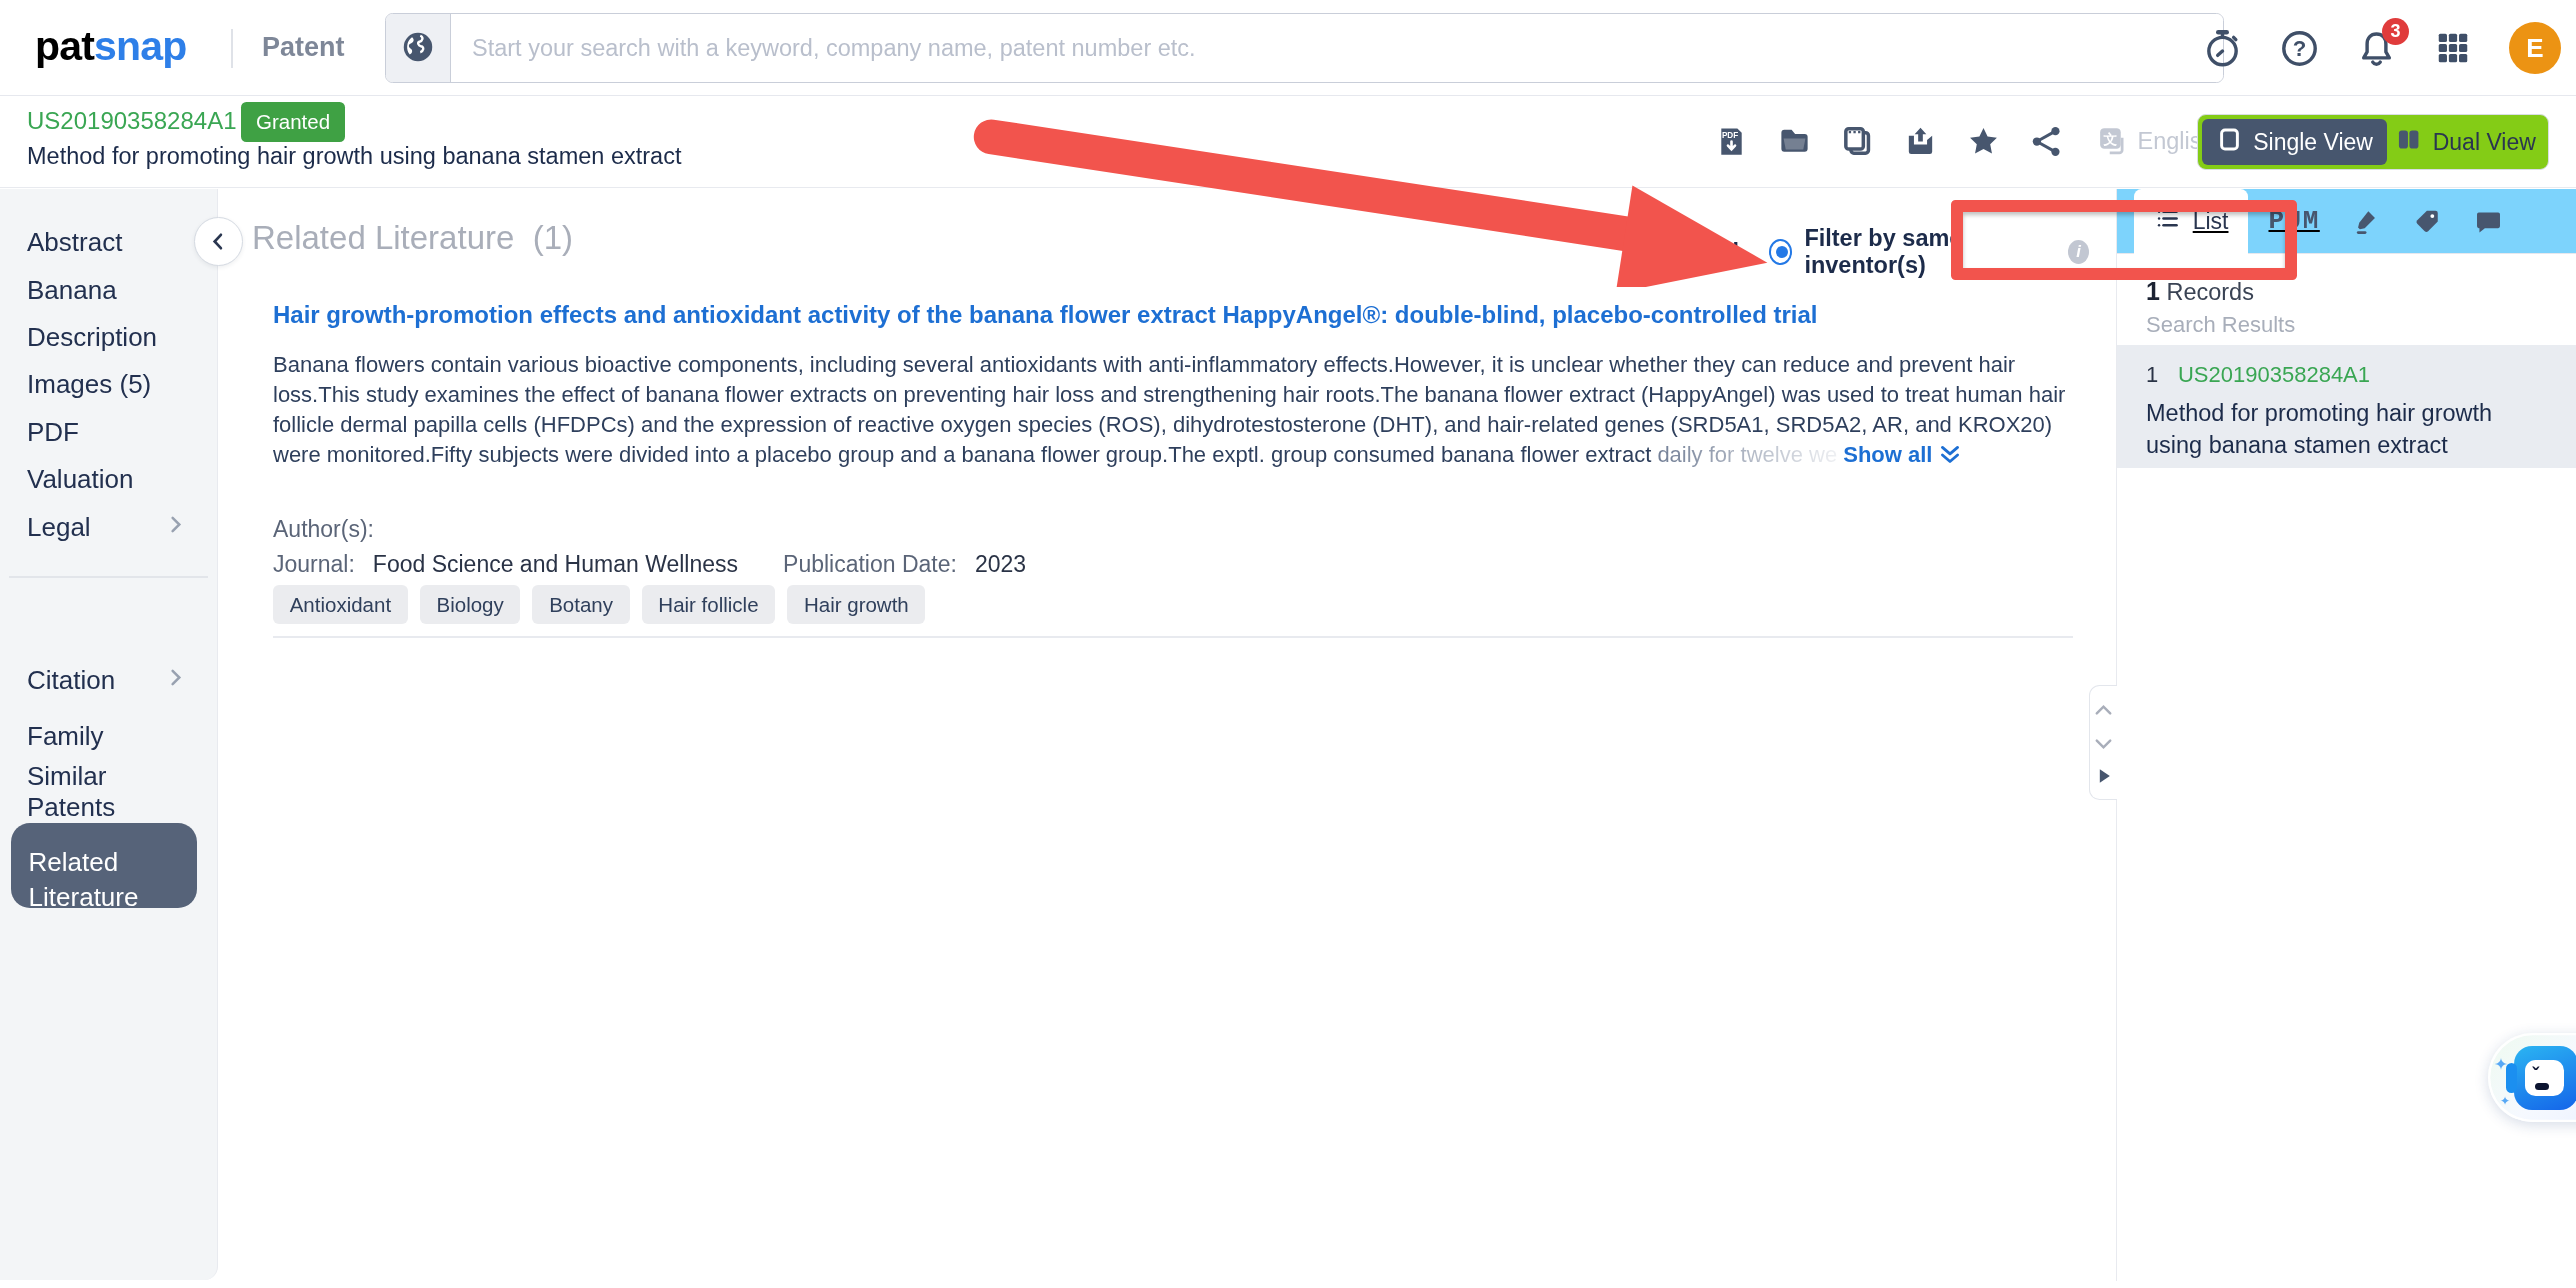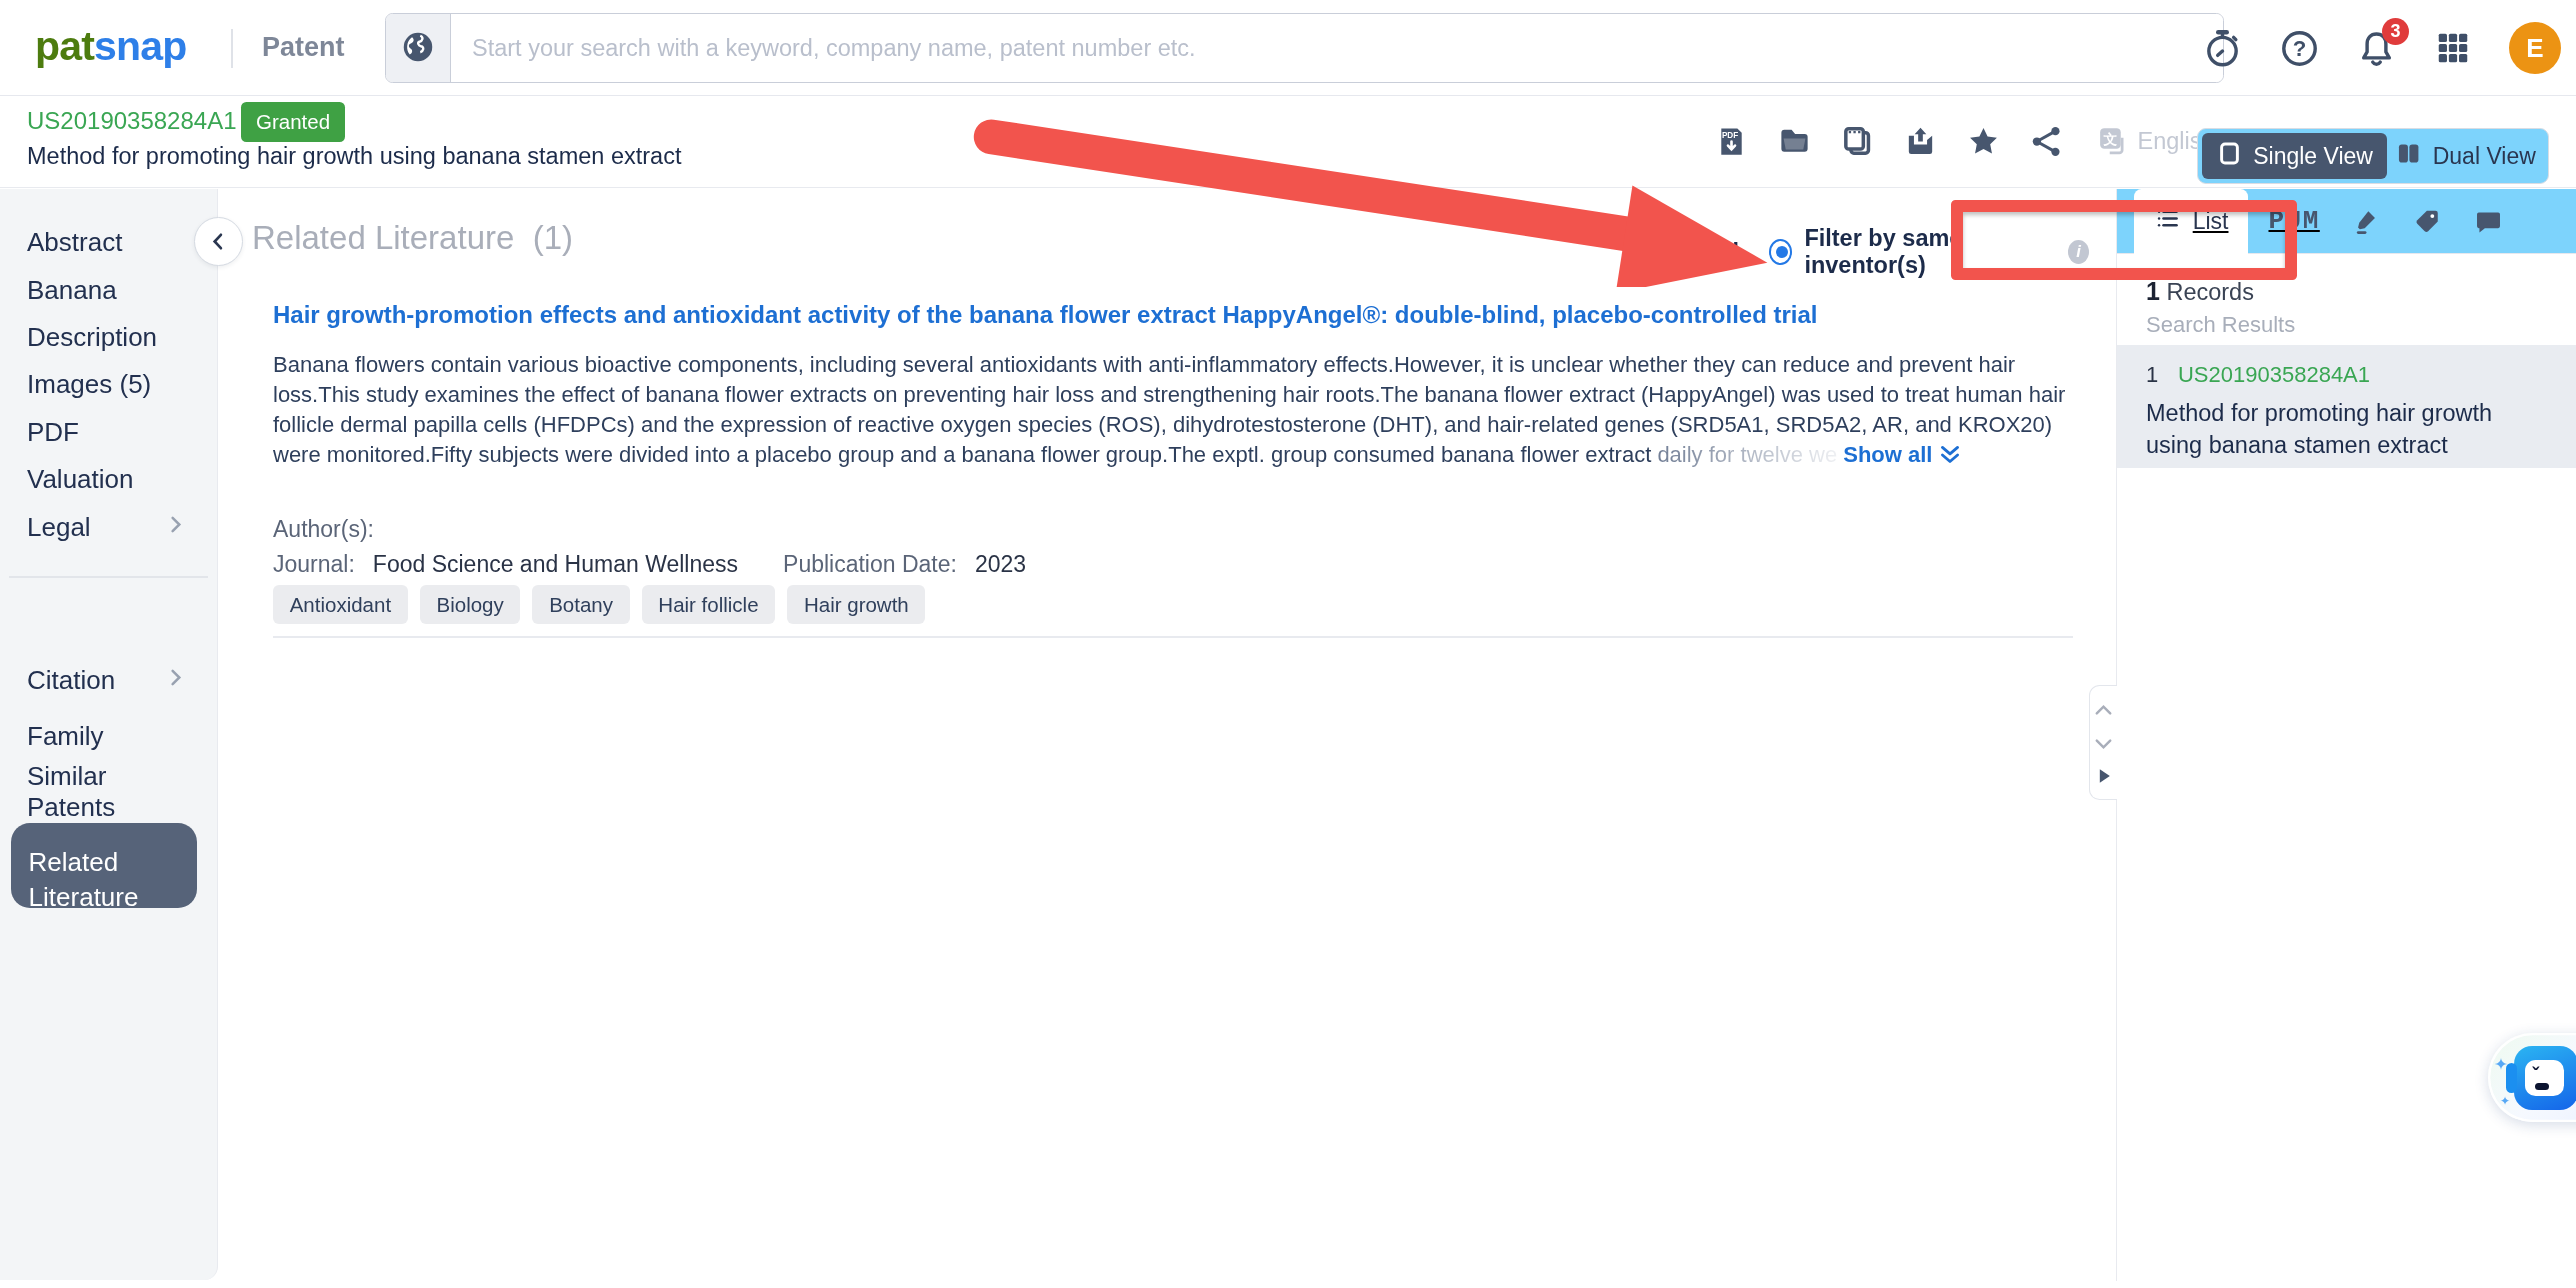--- a/index.html
+++ b/index.html
@@ -3,21 +3,21 @@
 <meta charset="utf-8">
 <style>
   * { box-sizing: border-box; margin: 0; padding: 0; }
   html,body { width:2576px; height:1289px; }
   body { font-family: "Liberation Sans", sans-serif; background:#fff; }
   #app { position:relative; width:2576px; height:1289px; background:#fff; overflow:hidden; }
 
   
   .topbar { position:absolute; left:0; top:0; width:2576px; height:96px; background:#fff; border-bottom:1.5px solid #e6e8ee; z-index:5; }
   .logo { position:absolute; left:35px; top:23px; font-size:41px; font-weight:700; letter-spacing:-0.8px; cursor:pointer; }
-  .logo .g { color:#4d7c0f; } .logo .b { color:#2e7fe8; }
+  .logo .g { color:#000000; } .logo .b { color:#2e7fe8; }
   .logo-divider { position:absolute; left:231px; top:29px; width:1.5px; height:39px; background:#dfe2e8; }
   .product-label { position:absolute; left:262px; top:32px; font-size:27px; font-weight:600; color:#7e8798; }
 
   .searchbox { position:absolute; left:385px; top:13px; width:1839px; height:70px; border:1.5px solid #c9ced9; border-radius:7.6px; background:#fff; display:flex; overflow:hidden; }
   .search-scope { width:65px; background:#eef0f4; border-right:1.5px solid #c9ced9; display:flex; align-items:center; justify-content:center; cursor:pointer; }
   .searchbox input { flex:1; border:none; outline:none; font-size:23.5px; color:#2a3650; padding:0 21px; font-family:"Liberation Sans",sans-serif; }
   .searchbox input::placeholder { color:#b9bfcc; }
 
   .top-icons { position:absolute; right:15px; top:0; height:96px; display:flex; align-items:center; gap:35px; }
   .tico { width:42px; height:42px; display:flex; align-items:center; justify-content:center; cursor:pointer; position:relative; }
@@ -26,21 +26,21 @@
 
   
   .pheader { position:absolute; left:0; top:96px; width:2576px; height:92px; background:#fff; border-bottom:1.5px solid #e8eaef; z-index:4; }
   .pnum { position:absolute; left:27px; top:10.6px; font-size:24px; color:#3aa653; cursor:pointer; }
   .status-badge { position:absolute; left:241px; top:6px; background:#3fa144; color:#fff; font-size:20.5px; padding:8px 15px; border-radius:5.3px; }
   .ptitle { position:absolute; left:27px; top:47px; font-size:23.5px; font-weight:500; color:#1c2b4a; }
   .ph-tools { position:absolute; left:1713px; top:0; height:100%; display:flex; align-items:center; gap:27px; }
   .ph-ico { width:36px; height:36px; display:flex; align-items:center; justify-content:center; cursor:pointer; }
   .lang { display:flex; align-items:center; gap:9px; cursor:pointer; margin-left:4.5px; }
   .lang-label { font-size:23.5px; color:#c3c8d3; }
-  .view-toggle { position:absolute; left:2197px; top:32px; width:352px; height:56px; border:1.5px solid #d9dde4; border-radius:9px; background:#7dd3fc; display:flex; padding:3.8px; }
+  .view-toggle { position:absolute; left:2197px; top:18px; width:352px; height:56px; border:1.5px solid #d9dde4; border-radius:9px; background:#84cc16; display:flex; padding:3.8px; }
   .vbtn { height:100%; display:flex; align-items:center; justify-content:center; gap:10.6px; font-size:23px; border-radius:6px; cursor:pointer; }
   .vbtn.single { width:185px; background:#47566e; color:#fff; font-weight:500; }
   .vbtn.dual { flex:1; color:#2a3650; }
 
   
   .sidebar { position:absolute; left:0; top:189px; width:218px; height:1091px; background:#f3f5f7; border-right:1.5px solid #e8eaef; border-bottom-right-radius:13.6px; }
   .snav-item { position:absolute; left:0; width:100%; height:49px; display:flex; align-items:center; padding:0 30px 0 27px; font-size:26px; color:#22304f; cursor:pointer; }
   .snav-item .chev { margin-left:auto; }
   .snav-divider { position:absolute; left:9px; width:199px; height:1.5px; background:#e2e5ea; }
   .snav-selected { position:absolute; left:10.6px; top:634px; width:186px; height:85px; background:#566379; border-radius:19px; color:#fff; font-size:26px; line-height:35px; padding:22px 18px; cursor:pointer; }

